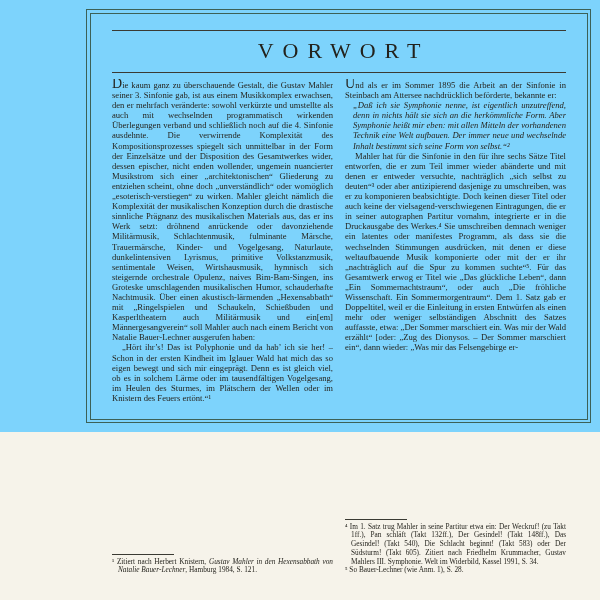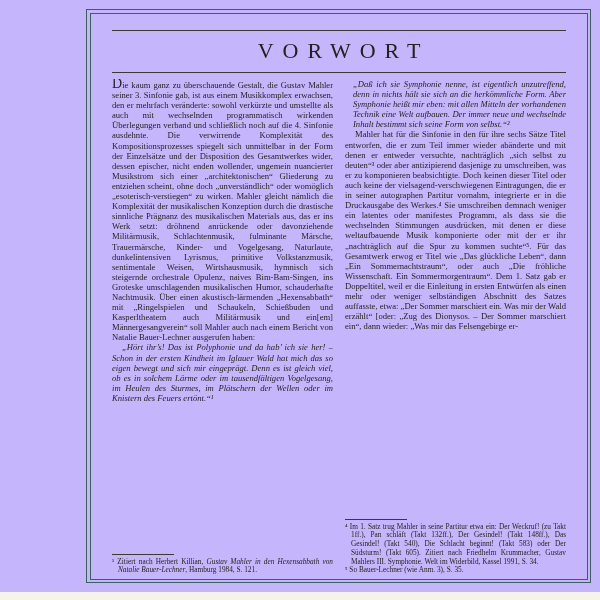--- a/index.html
+++ b/index.html
@@ -3,21 +3,21 @@
 <meta charset="utf-8">
 <style>
   html,body { margin:0; padding:0; }
   body {
     width:600px; height:600px;
     background:#f6f3ea;
     font-family:"Liberation Serif","DejaVu Serif",serif;
     color:#26251f;
     overflow:hidden;
   }
-  .page { position:relative; width:600px; height:592px; background:#c4b5fd; }
+  .page { position:relative; width:600px; height:432px; background:#7dd3fc; }
 
   
   .frame-outer {
     position:absolute; left:86px; top:9px; right:9px; bottom:9px;
     border:1.6px solid #3c6156;
   }
   .frame-inner {
     position:absolute; inset:2.5px;
     border:1.1px solid #3c6156;
   }
@@ -50,21 +50,21 @@
 
   .column p {
     margin:0;
     font-size:8.6px; line-height:10.1px;
     text-align:justify;
   }
   .column p.indent { text-indent:10px; }
 
   .initial { font-size:14px; line-height:10px; }
 
-  .quote { font-style:italic; }
+  .quote { }
   .blockquote { font-style:italic; padding-left:8px; }
 
   .footnotes { margin-top:auto; }
   .fn-rule { width:62px; border-top:0.9px solid #3a3a33; margin:5px 0 3px; }
   .footnotes p.fn {
     font-size:7.3px; line-height:8.7px;
     text-align:justify;
     padding-left:6px; text-indent:-6px;
     margin:0;
   }
@@ -87,29 +87,30 @@
       <div class="header-rule"></div>
     </div>
 
     <div class="columns">
 
       <div class="column">
         <p class="opening"><span class="initial">D</span><span>ie kaum ganz zu überschauende Gestalt, die Gustav Mahler seiner 3. Sinfonie gab, ist aus einem Musikkomplex erwachsen, den er mehrfach veränderte: sowohl verkürzte und umstellte als auch mit wechselnden programmatisch wirkenden Überlegungen verband und schließlich noch auf die 4. Sinfonie ausdehnte. Die verwirrende Komplexität des Kompositionsprozesses spiegelt sich unmittelbar in der Form der Einzelsätze und der Disposition des Gesamtwerkes wider, dessen epischer, nicht enden wollender, ungemein nuancierter Musikstrom sich einer „architektonischen“ Gliederung zu entziehen scheint, ohne doch „unverständlich“ oder womöglich „esoterisch-verstiegen“ zu wirken. Mahler gleicht nämlich die Komplexität der musikalischen Konzeption durch die drastische sinnliche Prägnanz des musikalischen Materials aus, das er ins Werk setzt: dröhnend anrückende oder davonziehende Militärmusik, Schlachtenmusik, fulminante Märsche, Trauermärsche, Kinder- und Vogelgesang, Naturlaute, dunkelintensiven Lyrismus, primitive Volkstanzmusik, sentimentale Weisen, Wirtshausmusik, hymnisch sich steigernde orchestrale Opulenz, naives Bim-Bam-Singen, ins Groteske umschlagenden musikalischen Humor, schauderhafte Nachtmusik. Über einen akustisch-lärmenden „Hexensabbath“ mit „Ringelspielen und Schaukeln, Schießbuden und Kasperltheatern auch Militärmusik und ein[em] Männergesangverein“ soll Mahler auch nach einem Bericht von Natalie Bauer-Lechner ausgerufen haben:</span></p>
         <p class="quote indent">„Hört ihr’s! Das ist Polyphonie und da hab’ ich sie her! – Schon in der ersten Kindheit im Iglauer Wald hat mich das so eigen bewegt und sich mir eingeprägt. Denn es ist gleich viel, ob es in solchem Lärme oder im tausendfältigen Vogelgesang, im Heulen des Sturmes, im Plätschern der Wellen oder im Knistern des Feuers ertönt.“¹</p>
         <div class="footnotes">
           <div class="fn-rule"></div>
-          <p class="fn"><span>¹ Zitiert nach Herbert Killian, </span><span class="fn-italic">Gustav Mahler in den Hexensabbath von Natalie Bauer-Lechner</span><span>, Hamburg 1984, S. 121.</span></p>
+          <p class="fn"><span>¹ Zitiert nach Herbert Knistern, </span><span class="fn-italic">Gustav Mahler in den Hexensabbath von Natalie Bauer-Lechner</span><span>, Hamburg 1984, S. 121.</span></p>
         </div>
       </div>
 
       <div class="column">
+        <p class="opening"><span class="initial">U</span><span>nd als er im Sommer 1895 die Arbeit an der Sinfonie in Steinbach am Attersee nachdrücklich beförderte, bekannte er:</span></p>
         <p class="blockquote">„Daß ich sie Symphonie nenne, ist eigentlich unzutreffend, denn in nichts hält sie sich an die herkömmliche Form. Aber Symphonie heißt mir eben: mit allen Mitteln der vorhandenen Technik eine Welt aufbauen. Der immer neue und wechselnde Inhalt bestimmt sich seine Form von selbst.“²</p>
         <p class="indent">Mahler hat für die Sinfonie in den für ihre sechs Sätze Titel entworfen, die er zum Teil immer wieder abänderte und mit denen er entweder versuchte, nachträglich „sich selbst zu deuten“³ oder aber antizipierend dasjenige zu umschreiben, was er zu komponieren beabsichtigte. Doch keinen dieser Titel oder auch keine der vielsagend-verschwiegenen Eintragungen, die er in seiner autographen Partitur vornahm, integrierte er in die Druckausgabe des Werkes.⁴ Sie umschreiben demnach weniger ein latentes oder manifestes Programm, als dass sie die wechselnden Stimmungen ausdrücken, mit denen er diese weltaufbauende Musik komponierte oder mit der er ihr „nachträglich auf die Spur zu kommen suchte“⁵. Für das Gesamtwerk erwog er Titel wie „Das glückliche Leben“, dann „Ein Sommernachtstraum“, oder auch „Die fröhliche Wissenschaft. Ein Sommermorgentraum“. Dem 1. Satz gab er Doppeltitel, weil er die Einleitung in ersten Entwürfen als einen mehr oder weniger selbständigen Abschnitt des Satzes auffasste, etwa: „Der Sommer marschiert ein. Was mir der Wald erzählt“ [oder: „Zug des Dionysos. – Der Sommer marschiert ein“, dann wieder: „Was mir das Felsengebirge er-</p>
         <div class="footnotes">
           <div class="fn-rule"></div>
           <p class="fn">⁴ Im 1. Satz trug Mahler in seine Partitur etwa ein: Der Weckruf! (zu Takt 1ff.), Pan schläft (Takt 132ff.), Der Gesindel! (Takt 148ff.), Das Gesindel! (Takt 540), Die Schlacht beginnt! (Takt 583) oder Der Südsturm! (Takt 605). Zitiert nach Friedhelm Krummacher, Gustav Mahlers III. Symphonie. Welt im Widerbild, Kassel 1991, S. 34.</p>
-          <p class="fn">⁵ So Bauer-Lechner (wie Anm. 3), S. 35.</p>
+          <p class="fn">⁵ So Bauer-Lechner (wie Anm. 1), S. 28.</p>
         </div>
       </div>
 
     </div>
   </div>
 </div>
 
 </body></html>

